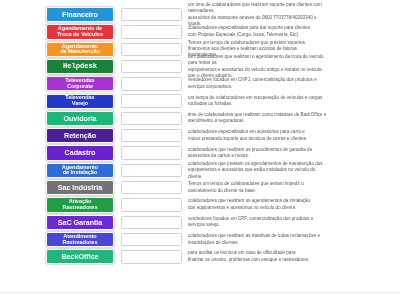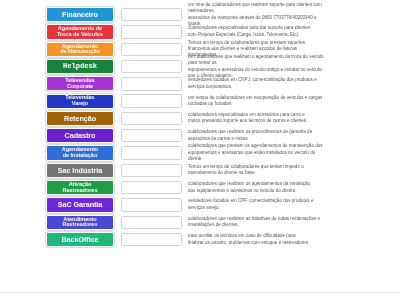--- a/index.html
+++ b/index.html
@@ -194,24 +194,35 @@
 Varejo</div>
     </div>
     <div class="box-cell">
       <input class="answer-box" type="text" placeholder="" style="">
     </div>
     <div class="desc-cell">
       <div class="desc-text">um tempo de colaboradores em recuperação de veículos e cargas roubadas ou furtadas.</div>
     </div>
   </div>
 
-
-  <div class="row">
-    <div class="label-cell">
-      <div class="chip one-line" style="background: #a16207;">Retenção</div>
+  <div class="row">
+    <div class="label-cell">
+      <div class="chip one-line" style="background: rgb(23, 184, 122);">Ouvidoria</div>
+    </div>
+    <div class="box-cell">
+      <input class="answer-box" type="text" placeholder="" style="">
+    </div>
+    <div class="desc-cell">
+      <div class="desc-text">time de colaboradores que realizam como tratativas de BackOffice e atendimento a seguradoras.</div>
+    </div>
+  </div>
+
+  <div class="row">
+    <div class="label-cell">
+      <div class="chip one-line" style="background: #4c1d95;">Retenção</div>
     </div>
     <div class="box-cell">
       <input class="answer-box" type="text" placeholder="" style="">
     </div>
     <div class="desc-cell">
       <div class="desc-text">colaboradores especializados em acessórios para carro e
 motos prestando suporte aos técnicos de carros e clientes.</div>
     </div>
   </div>
 

